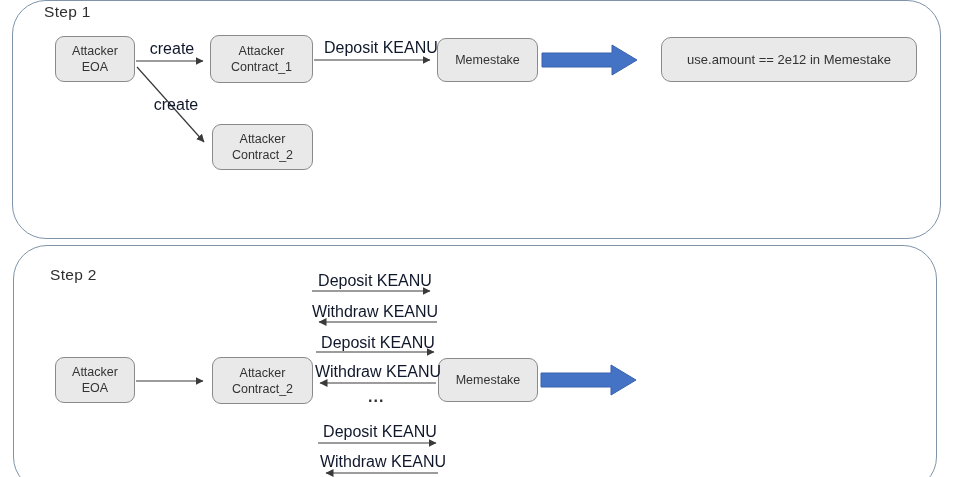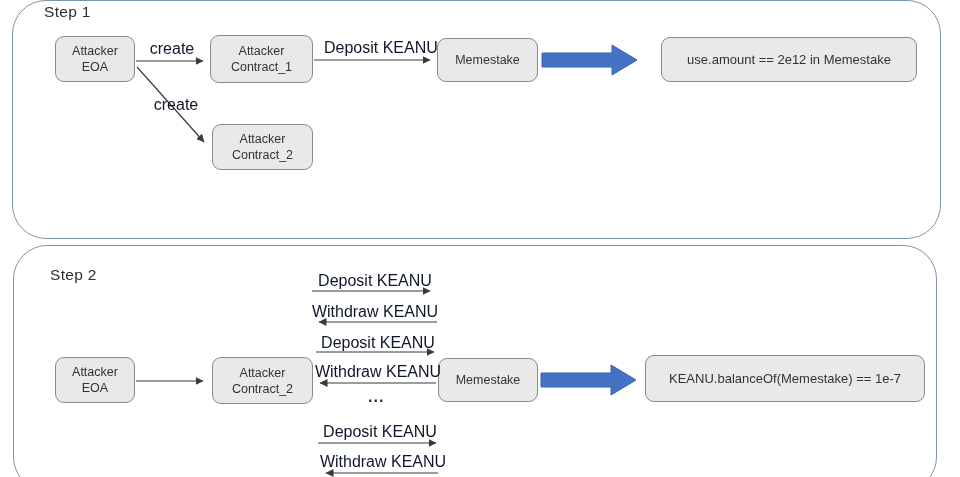--- a/index.html
+++ b/index.html
@@ -107,34 +107,33 @@
 
   <div class="step-label" style="left:44px; top:3px;">Step 1</div>
 
   <div class="node" style="left:55px; top:36px; width:80px; height:46px;">Attacker
 EOA</div>
   <div class="node" style="left:210px; top:35px; width:103px; height:48px;">Attacker
 Contract_1</div>
   <div class="node" style="left:212px; top:124px; width:101px; height:46px;">Attacker
 Contract_2</div>
   <div class="node" style="left:437px; top:38px; width:101px; height:44px;">Memestake</div>
-  <div class="node result-node" style="left:661px; top:37px; width:256px; height:45px;">use.amount == 2e12 in Memestake</div>
+  <div class="node result-node" style="left:661px; top:37px; width:256px; height:45px;border-radius:10px;">use.amount == 2e12 in Memestake</div>
 
   <div class="edge-label" style="left:146px; top:40px; width:52px;">create</div>
   <div class="edge-label" style="left:324px; top:39px; width:108px;">Deposit KEANU</div>
   <div class="edge-label" style="left:150px; top:96px; width:52px;">create</div>
 
   <div class="step-label" style="left:50px; top:266px;">Step 2</div>
 
   <div class="node" style="left:55px; top:357px; width:80px; height:46px;">Attacker
 EOA</div>
   <div class="node" style="left:212px; top:357px; width:101px; height:47px;">Attacker
 Contract_2</div>
   <div class="node" style="left:438px; top:358px; width:100px; height:44px;">Memestake</div>
-  <div class="node result-node" style="left:645px; top:355px; width:280px; height:47px;">KEANU.balanceOf(Memestake) == 1e-7</div>
 
   <div class="edge-label" style="left:310px; top:272px; width:130px;">Deposit KEANU</div>
   <div class="edge-label" style="left:310px; top:303px; width:130px;">Withdraw KEANU</div>
   <div class="edge-label" style="left:313px; top:334px; width:130px;">Deposit KEANU</div>
   <div class="edge-label" style="left:313px; top:363px; width:130px;">Withdraw KEANU</div>
   <div class="dots" style="left:368px; top:388px;">...</div>
   <div class="edge-label" style="left:315px; top:423px; width:130px;">Deposit KEANU</div>
   <div class="edge-label" style="left:318px; top:453px; width:130px;">Withdraw KEANU</div>
 
 </div>

